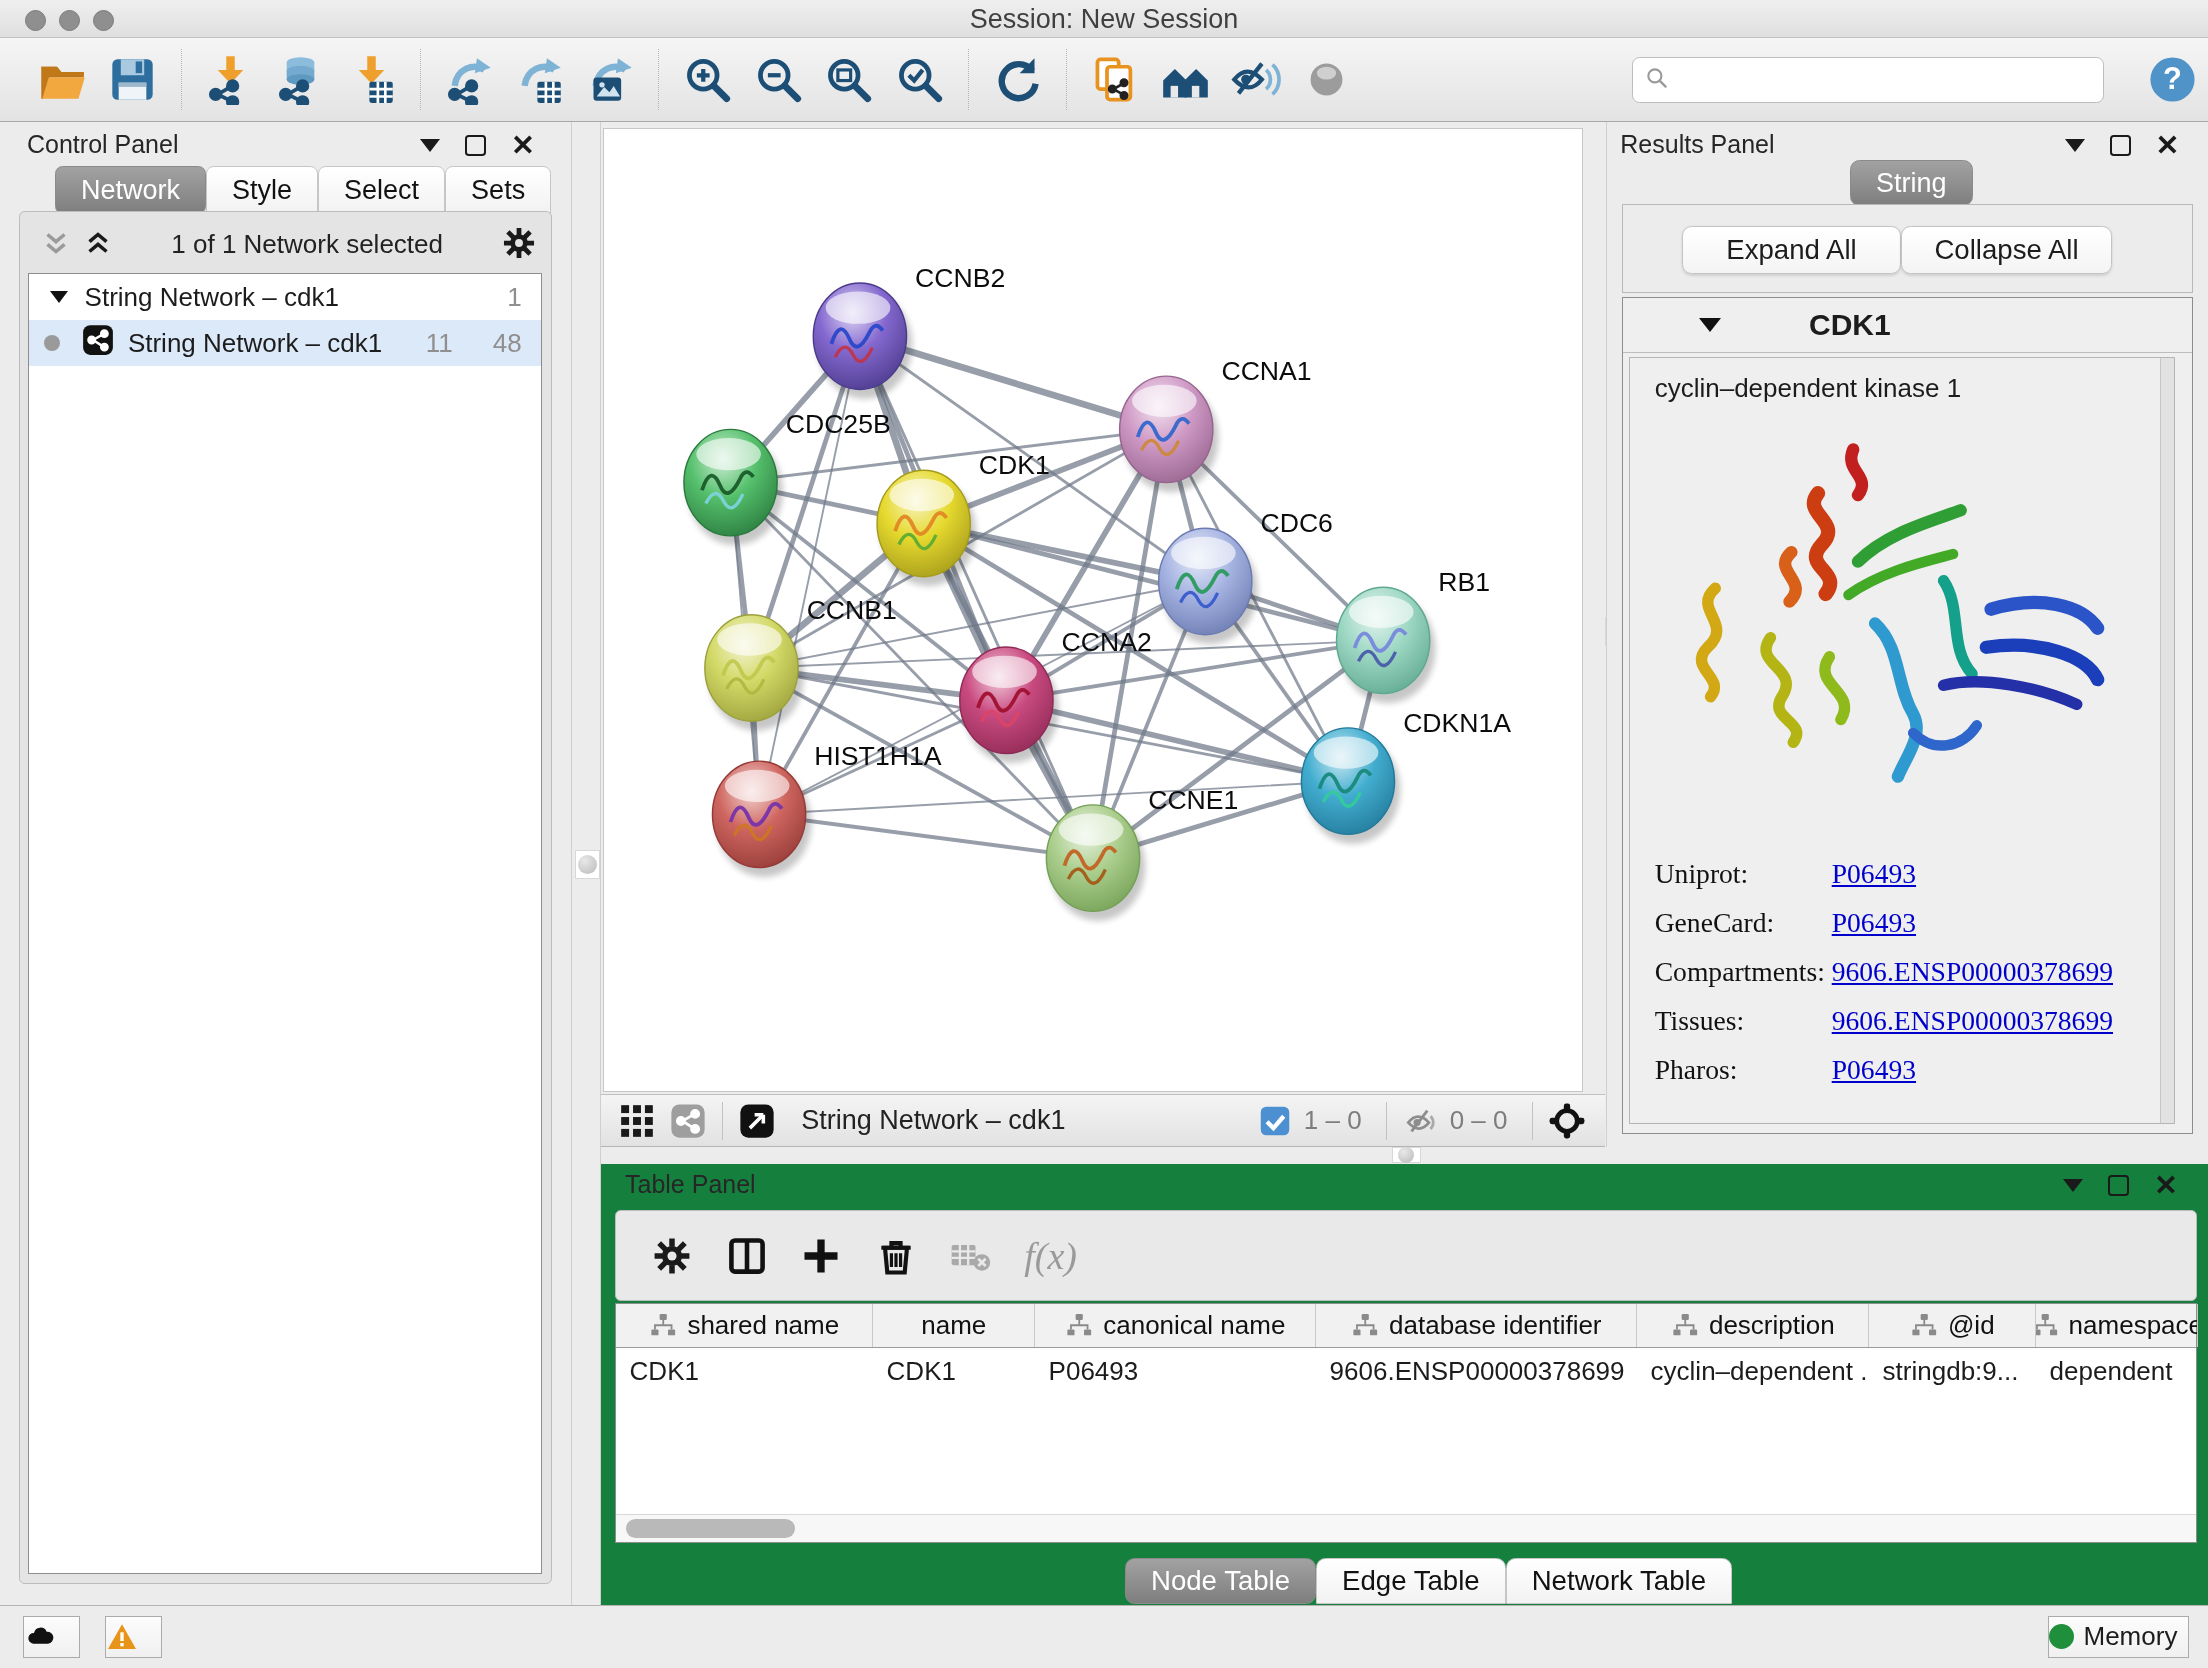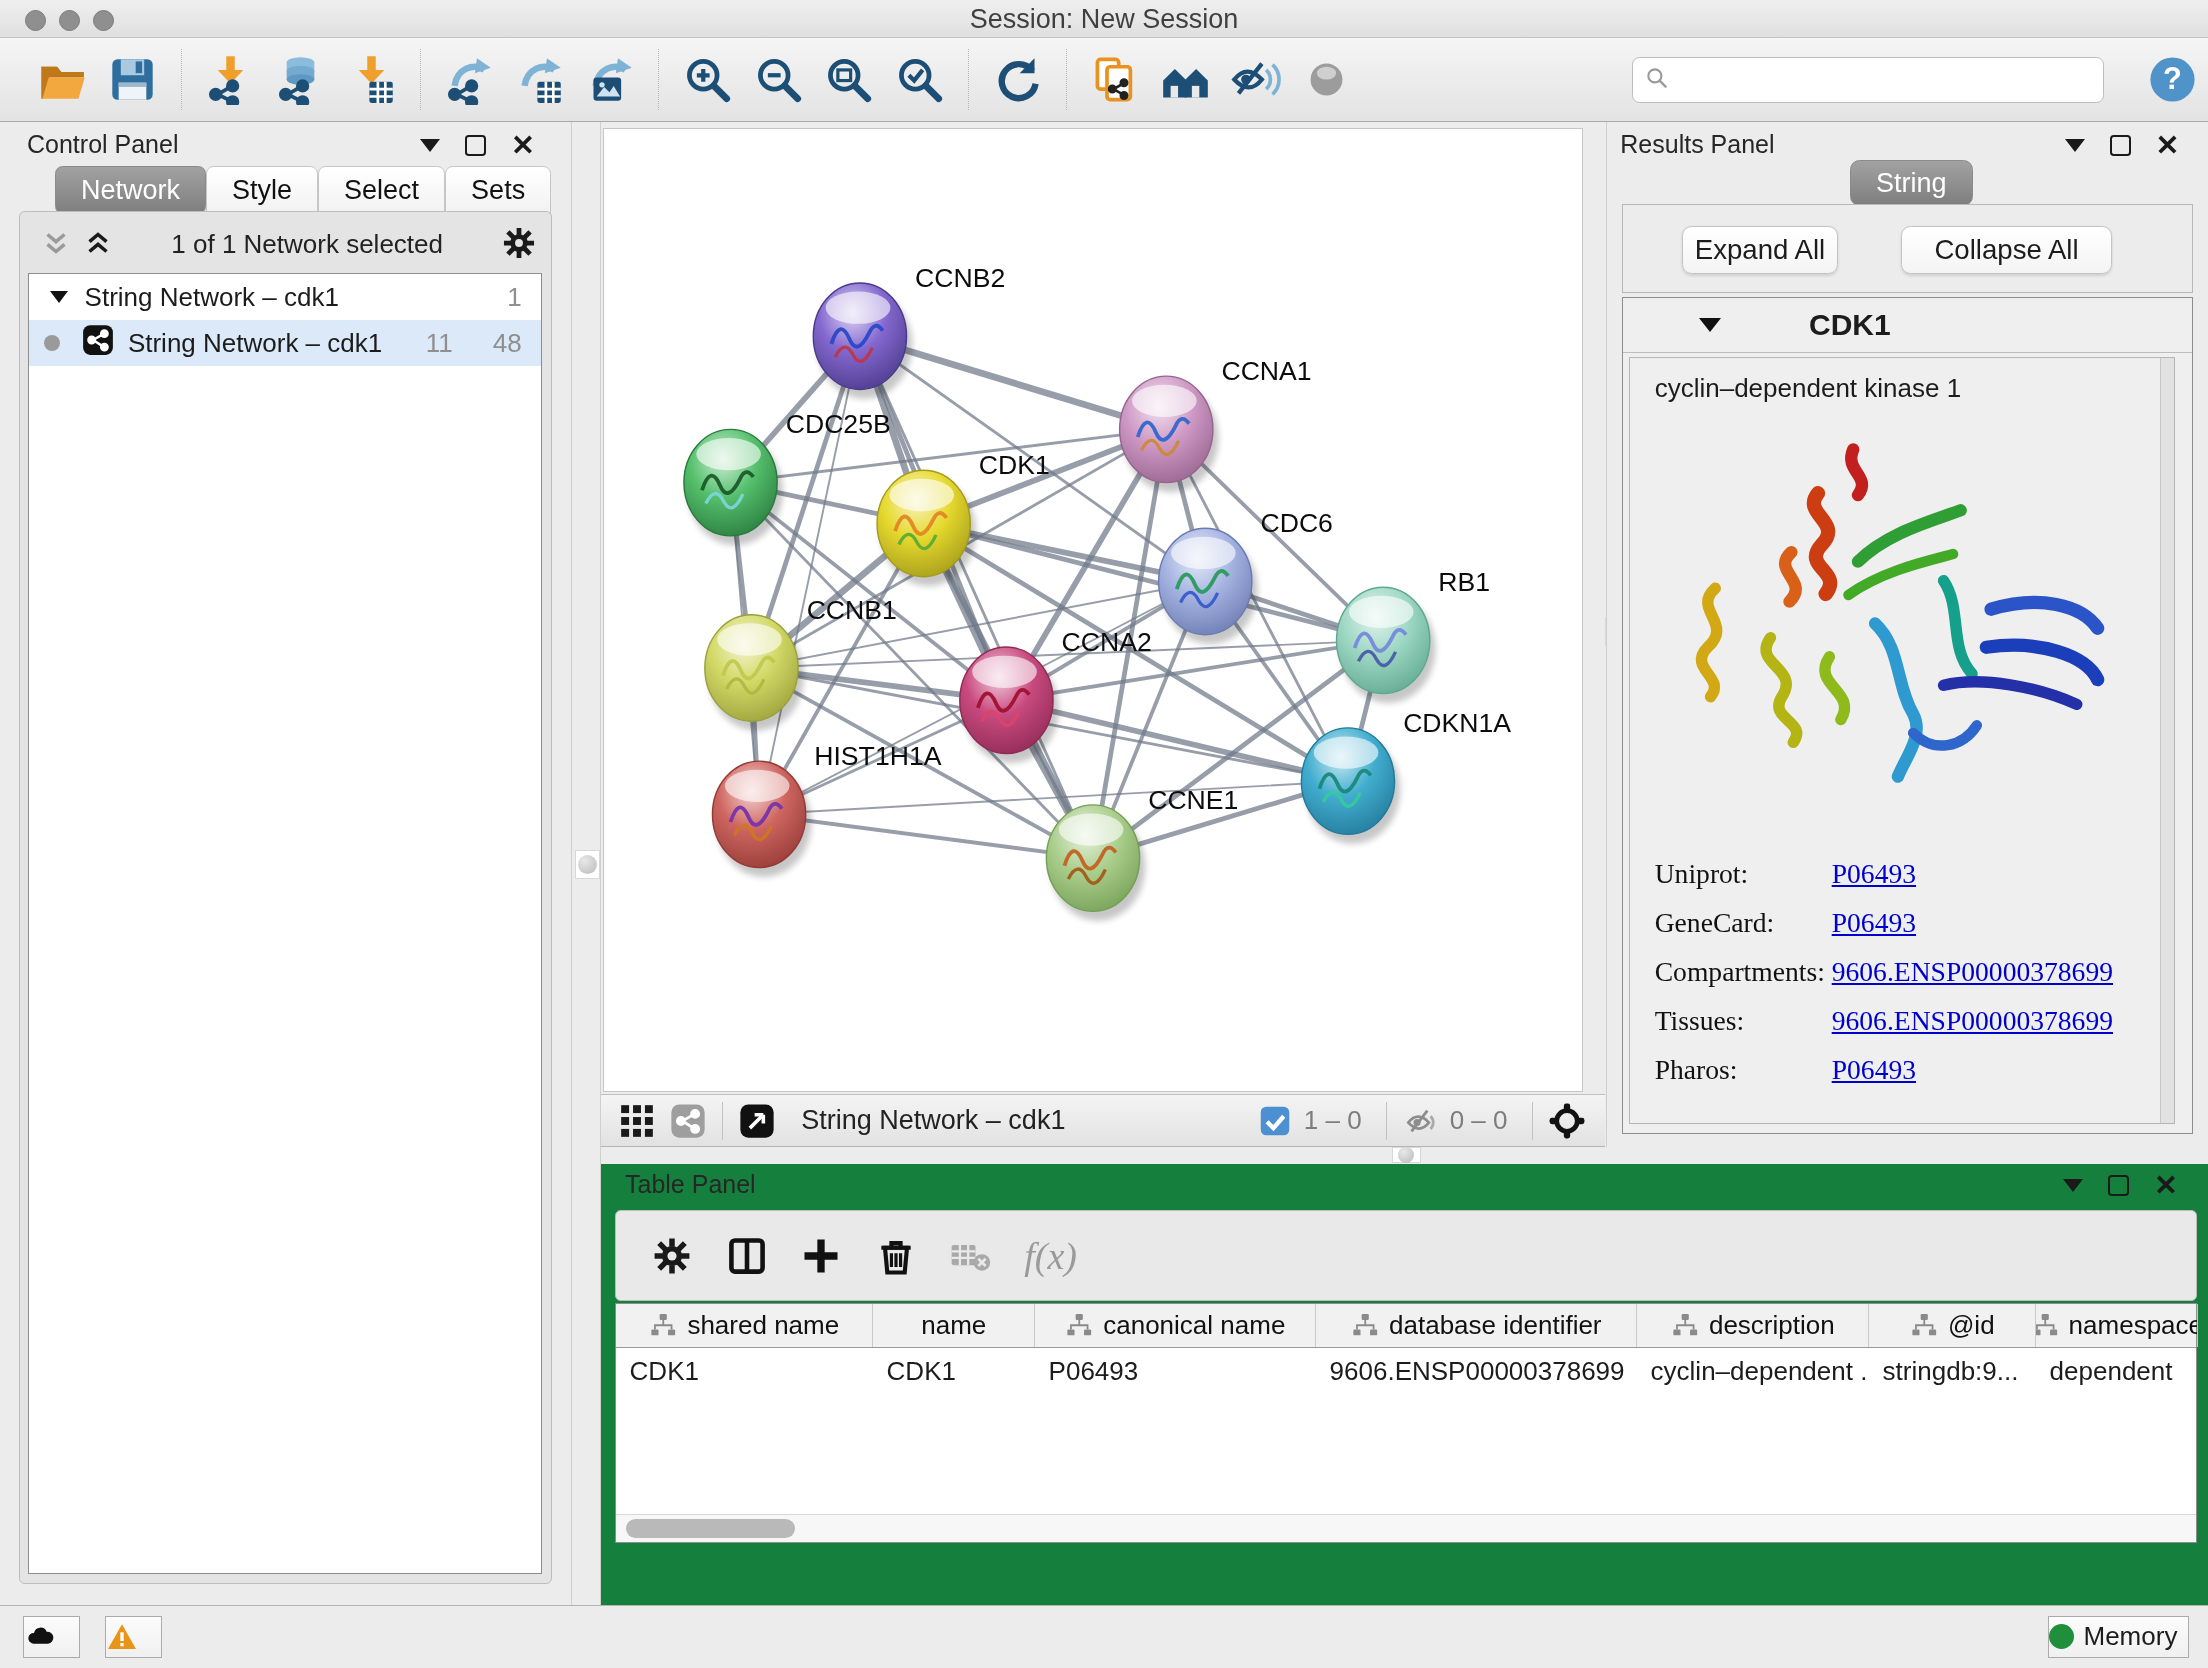--- a/index.html
+++ b/index.html
@@ -650,21 +650,21 @@
 
 <div id="results-panel" class="abs">
   <div class="abs" style="left:13.3px;top:7.6px;"><span class="panel-title">Results Panel</span></div>
   <div class="pt-icons" style="right:28.5px;top:13.3px;">
     <span class="pt-caret"></span>
     <span class="pt-box"></span>
     <span class="pt-x">✕</span>
   </div>
   <div id="rp-tab" class="tab sel" style="border-radius:9.5px;height:46px;">String</div>
   <div id="rp-btnbox">
-    <div class="rp-btn" style="left:59px;width:156px">Expand All</div>
+    <div class="rp-btn" style="left:59px;width:219px">Expand All</div>
     <div class="rp-btn" style="left:278px;width:211px">Collapse All</div>
   </div>
   <div id="rp-entry">
     <div id="rp-entry-head">
       <span class="caret"></span>
       <span id="rp-gene">CDK1</span>
     </div>
     <div id="rp-body">
       <div id="rp-desc">cyclin–dependent kinase 1</div>
       <svg id="protein-img" viewBox="0 0 500 430">
@@ -841,20 +841,25 @@
         <div class="td" style="width: 281px;">P06493</div>
         <div class="td" style="width: 321px;">9606.ENSP00000378699</div>
         <div class="td" style="width: 232px;">cyclin–dependent ...</div>
         <div class="td" style="width: 167px;">stringdb:9...</div>
         <div class="td" style="width: 162px;">dependent</div>
       </div>
     <div id="tp-hscroll">
         <span class="hbar"></span>
       </div>
   </div>
+  <div id="tp-tabs">
+      <div class="tab sel">Node Table</div>
+      <div class="tab">Edge Table</div>
+      <div class="tab">Network Table</div>
+    </div>
 </div>
 
 <div id="status-bar" class="abs">
   <span class="sb-btn" style="left:23px;width:57px">
     <svg viewBox="0 0 48 48">
         <path d="M14 34a8 8 0 0 1 1-16 10 10 0 0 1 19-2 8 8 0 0 1 2 18z" fill="#111"></path>
       </svg>
   </span>
   <span class="sb-btn" style="left:105px;width:57px">
     <svg viewBox="0 0 48 48">

